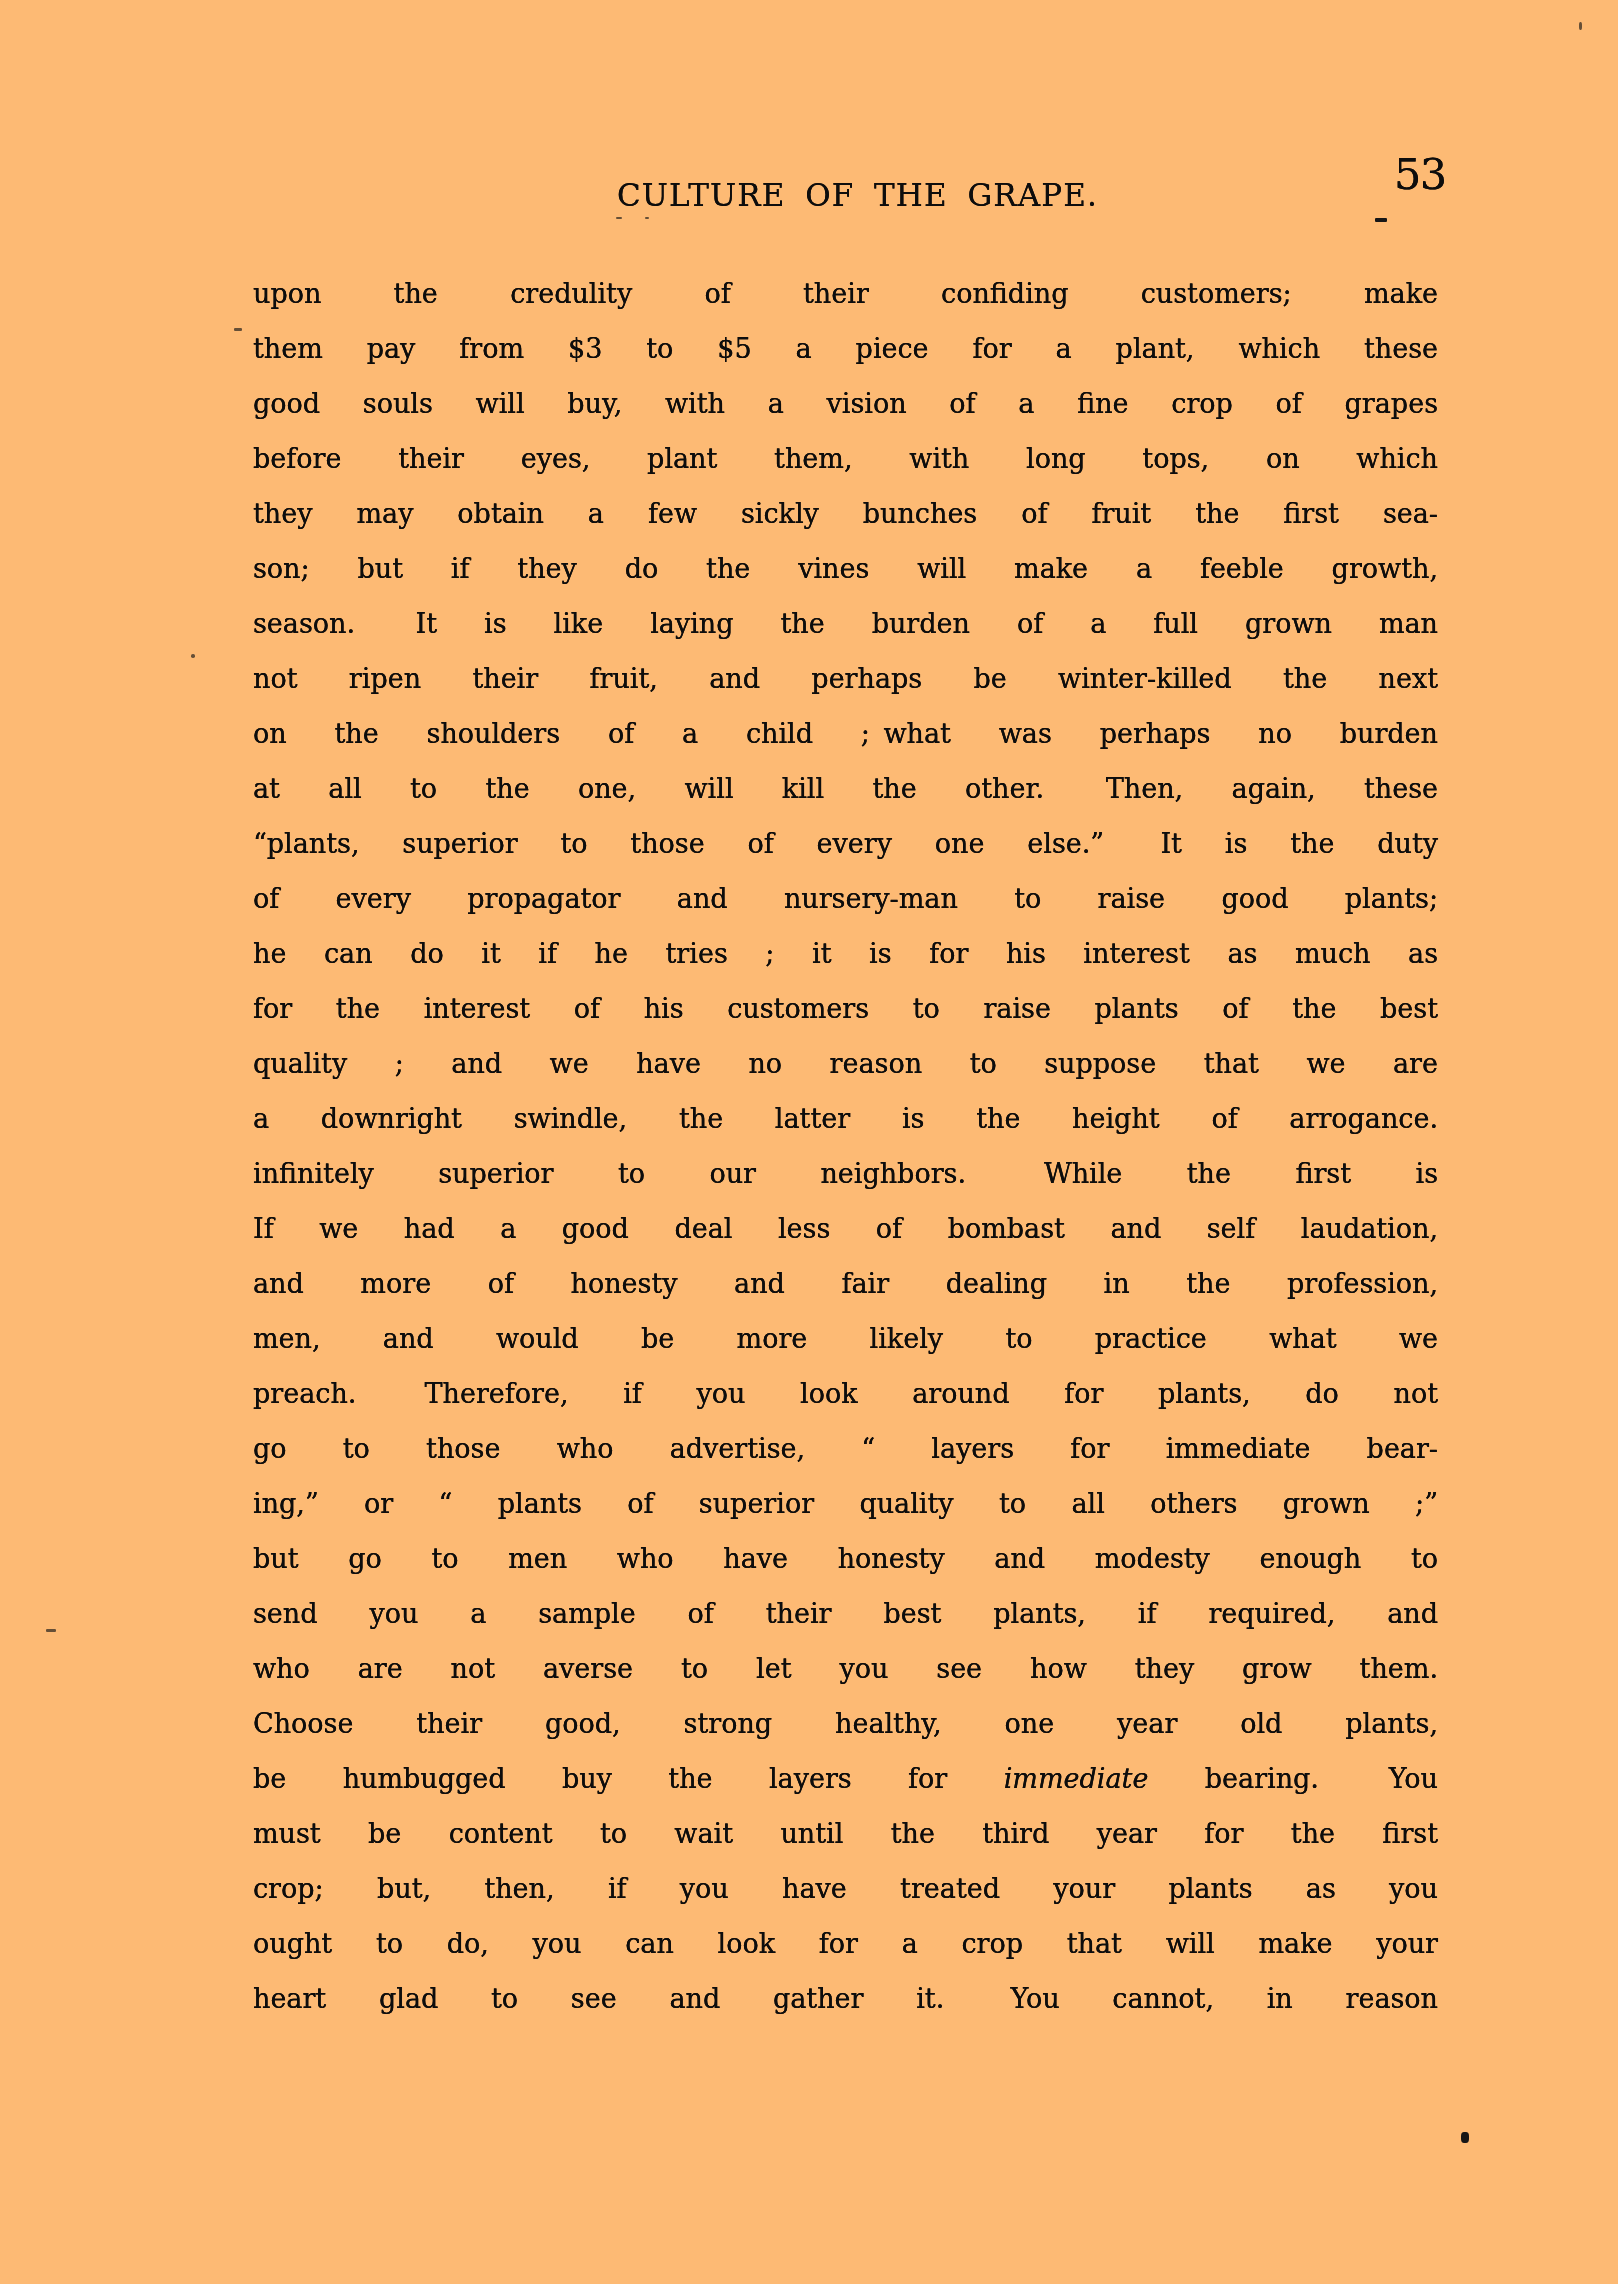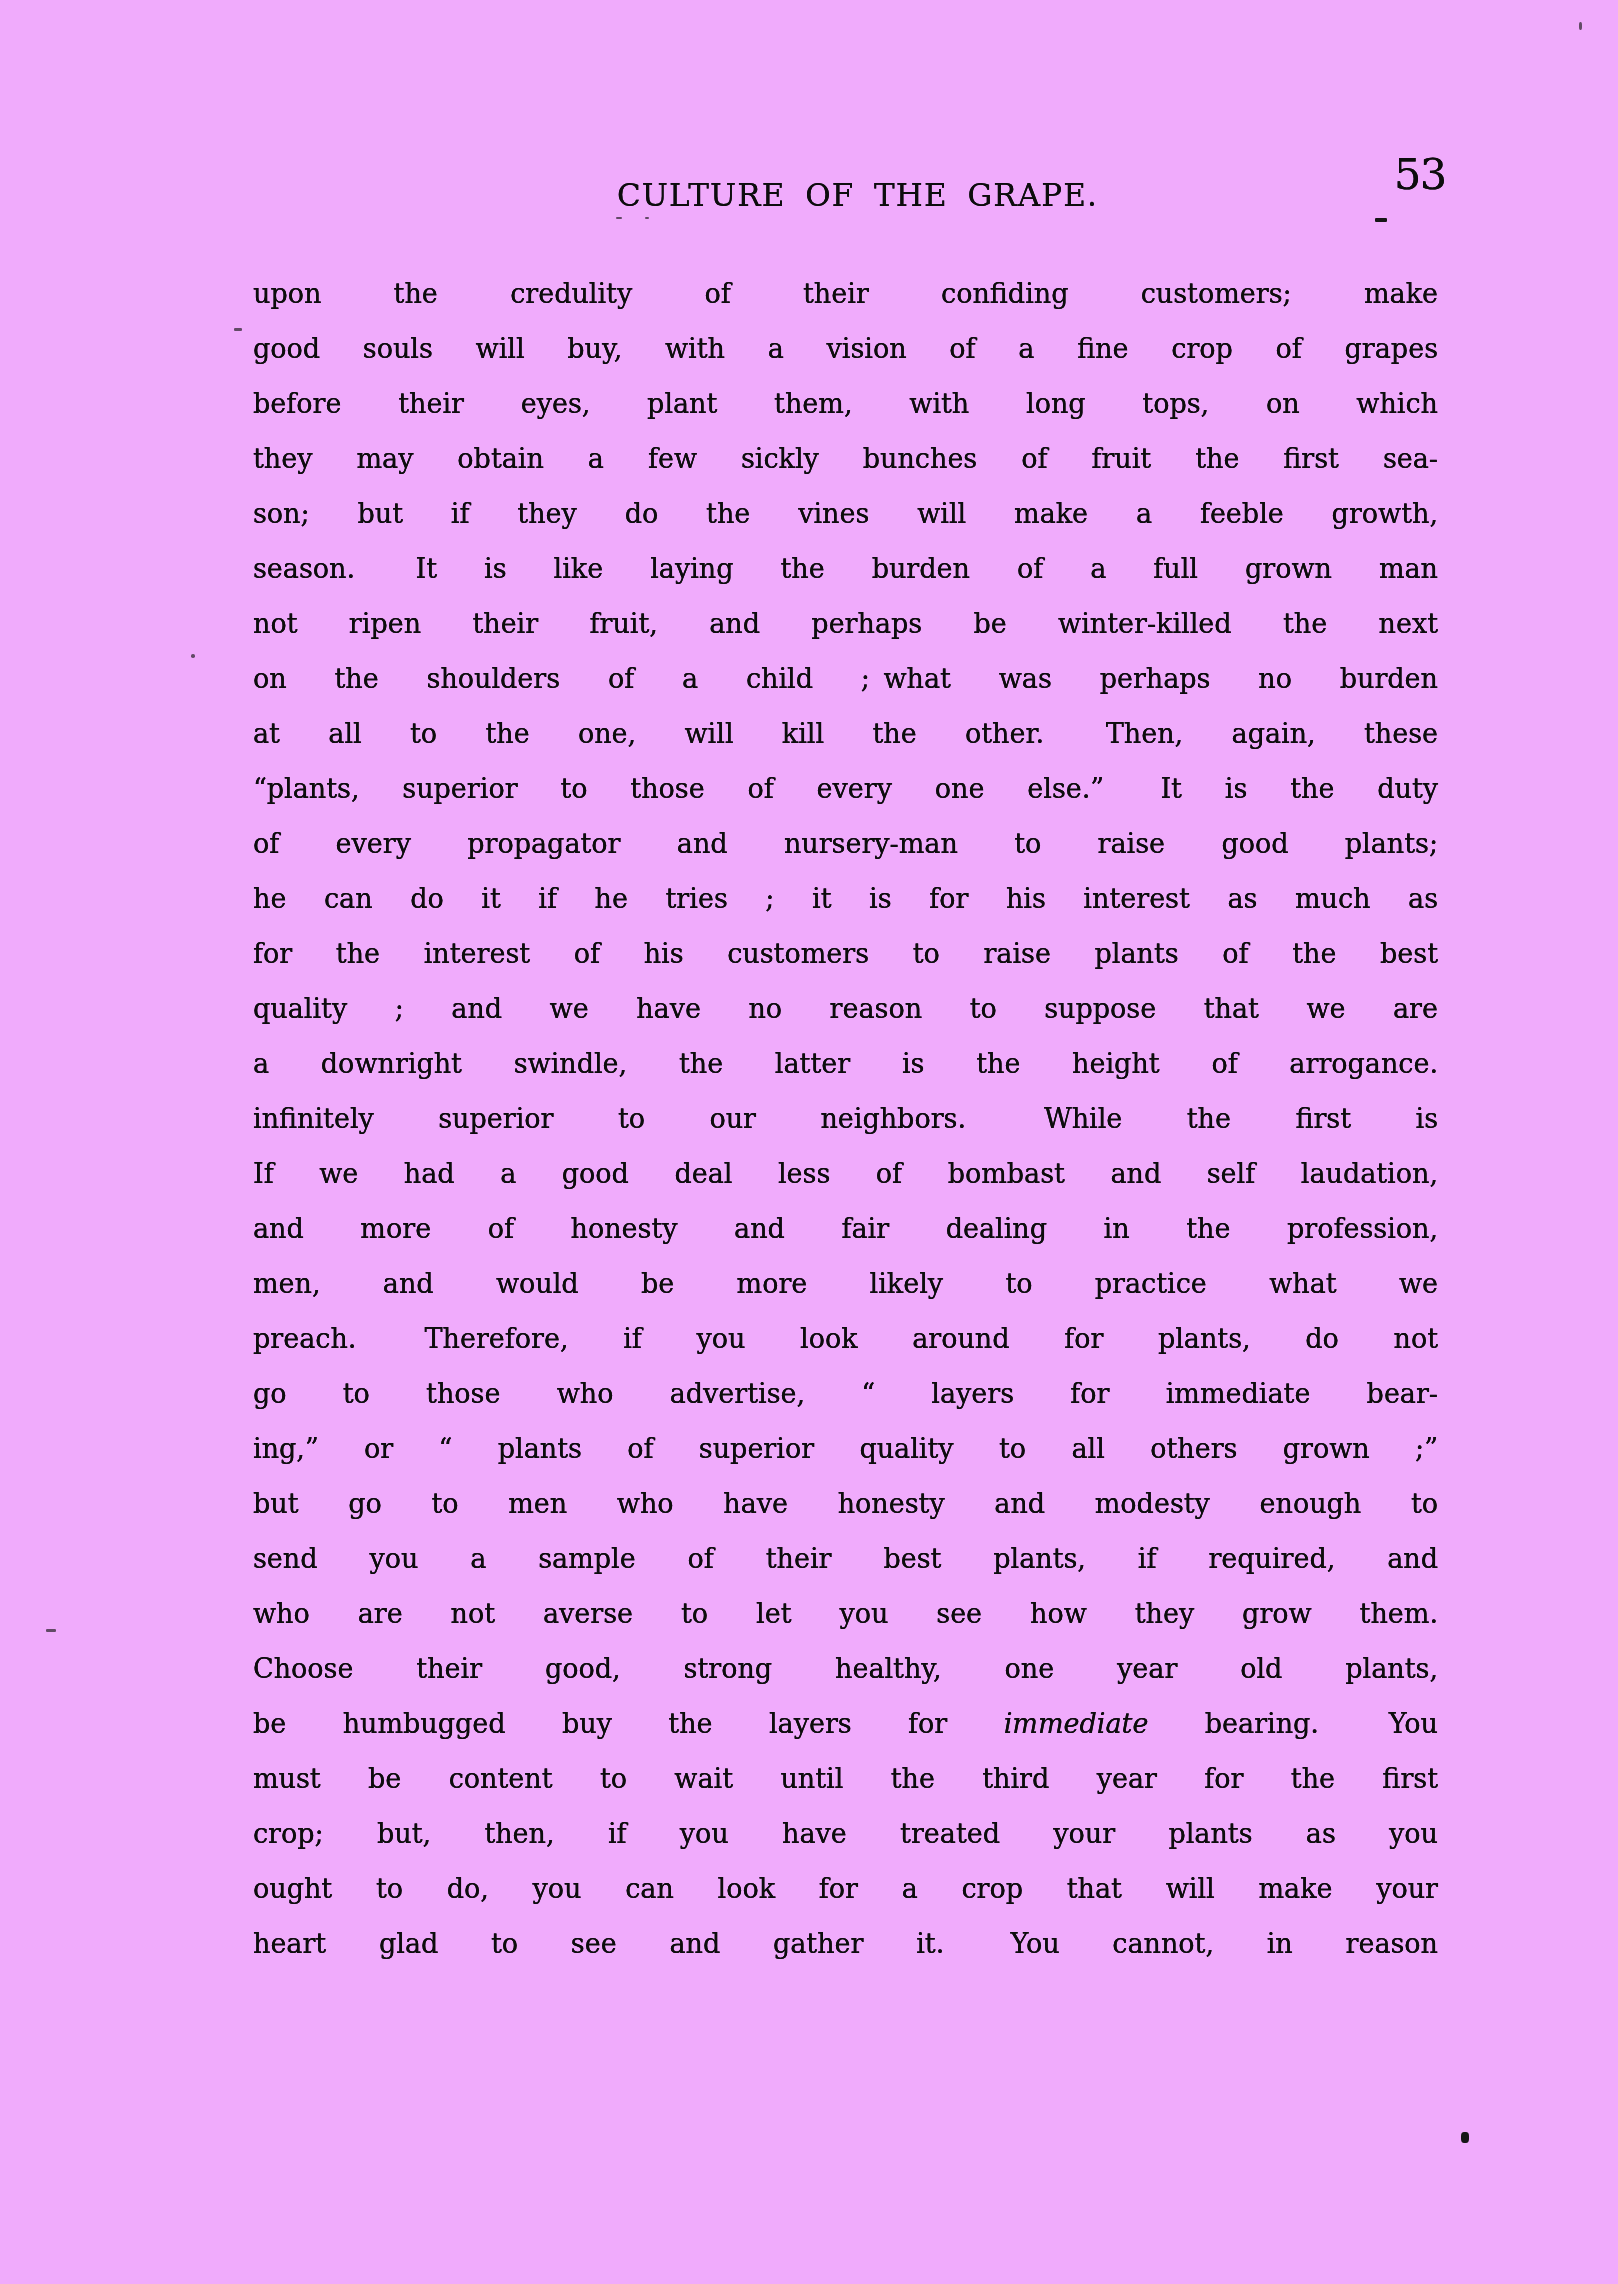--- a/index.html
+++ b/index.html
@@ -4,21 +4,21 @@
 <style>
   html, body {
     margin: 0;
     padding: 0;
     background: #e8e8e8;
   }
   .page {
     position: relative;
     width: 1619px;
     height: 2284px;
-    background: #f0abfc;
+    background: #fdba74;
     overflow: hidden;
     font-family: "DejaVu Serif", "Liberation Serif", serif;
     color: #0d0d0d;
   }
   
   .running-head {
     position: absolute;
     left: 617px;
     top: 177px;
     font-size: 31px;
@@ -69,20 +69,21 @@
 <body>
 
 <div class="page">
 
   <div class="running-head">CULTURE OF THE GRAPE.</div>
 
   <div class="page-number">53</div>
 
   <div class="body-text">
     <div class="line">upon the credulity of their confiding customers; make</div>
+    <div class="line">them pay from $3 to $5 a piece for a plant, which these</div>
     <div class="line">good souls will buy, with a vision of a fine crop of grapes</div>
     <div class="line">before their eyes, plant them, with long tops, on which</div>
     <div class="line">they may obtain a few sickly bunches of fruit the first sea-</div>
     <div class="line">son; but if they do the vines will make a feeble growth,</div>
     <div class="line">season.  It is like laying the burden of a full grown man</div>
     <div class="line">not ripen their fruit, and perhaps be winter-killed the next</div>
     <div class="line">on the shoulders of a child ; what was perhaps no burden</div>
     <div class="line">at all to the one, will kill the other.  Then, again, these</div>
     <div class="line">“plants, superior to those of every one else.”  It is the duty</div>
     <div class="line">of every propagator and nursery-man to raise good plants;</div>

